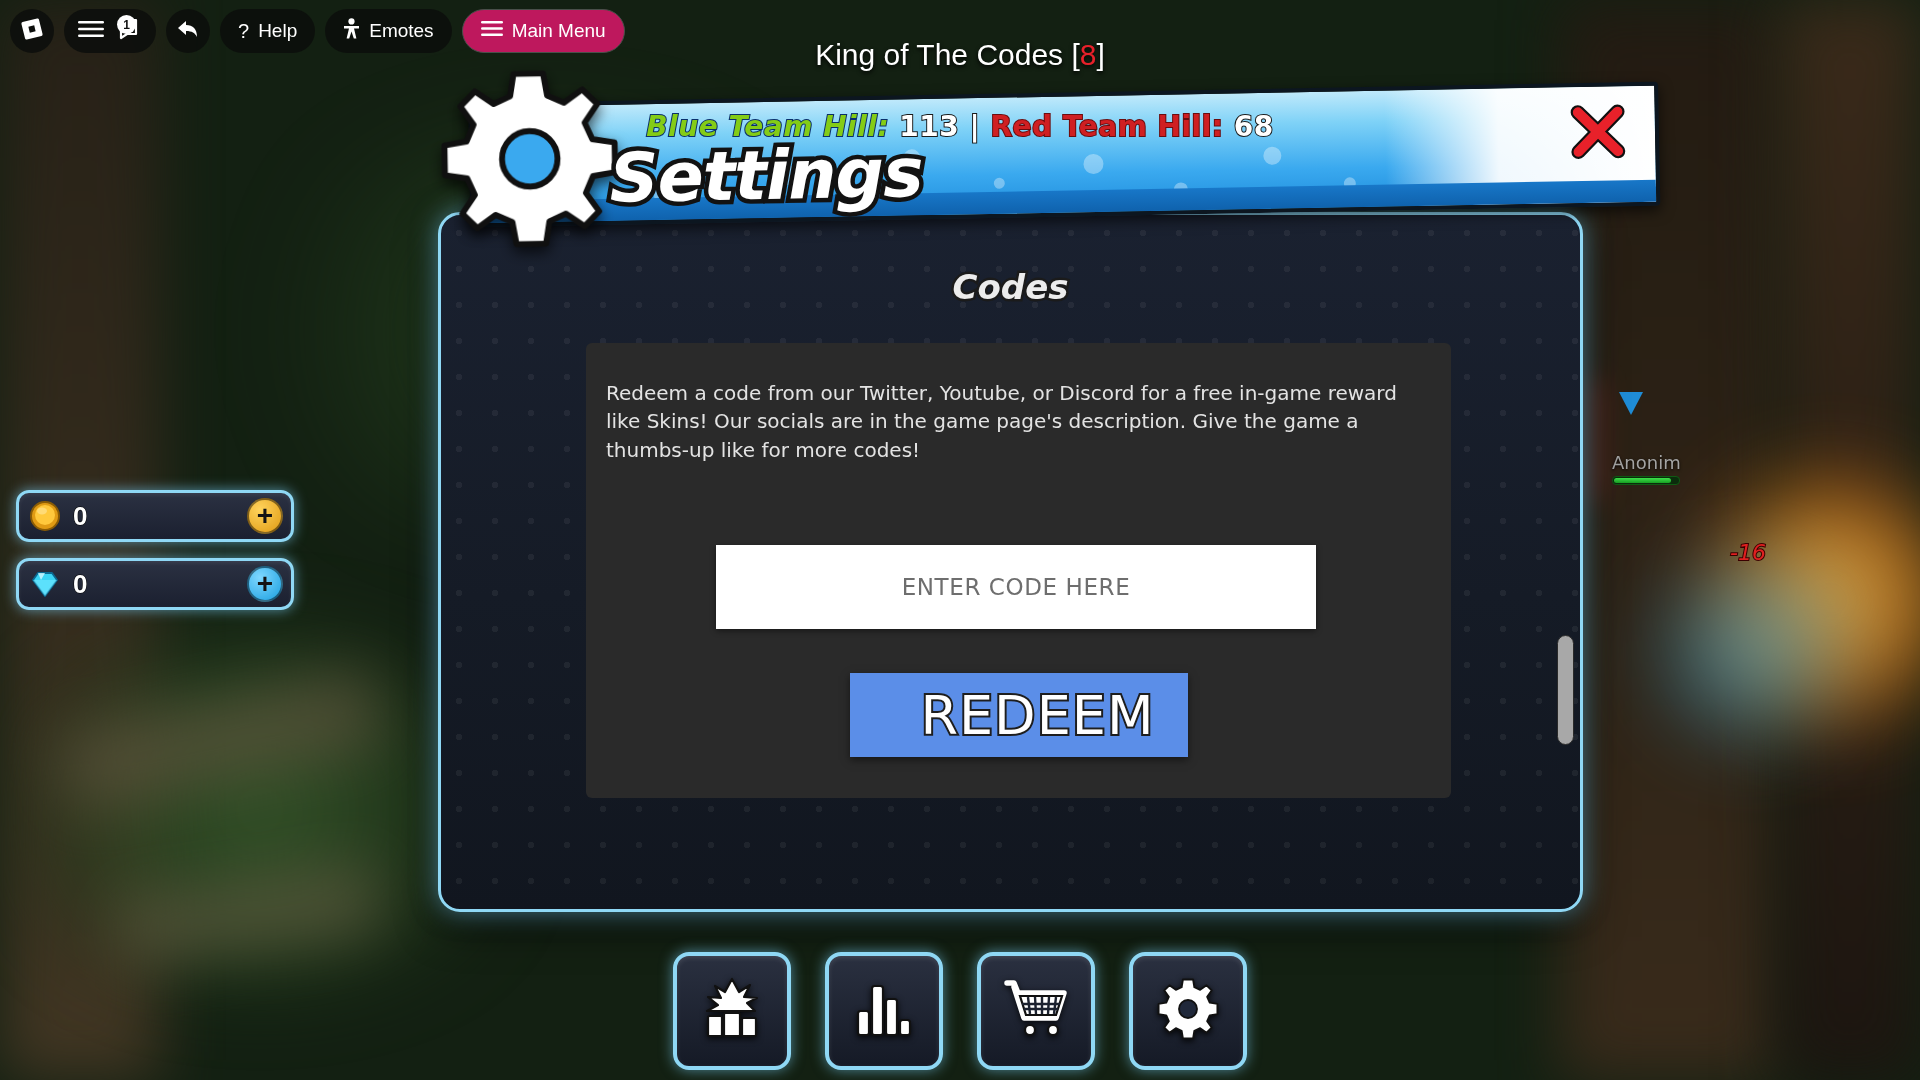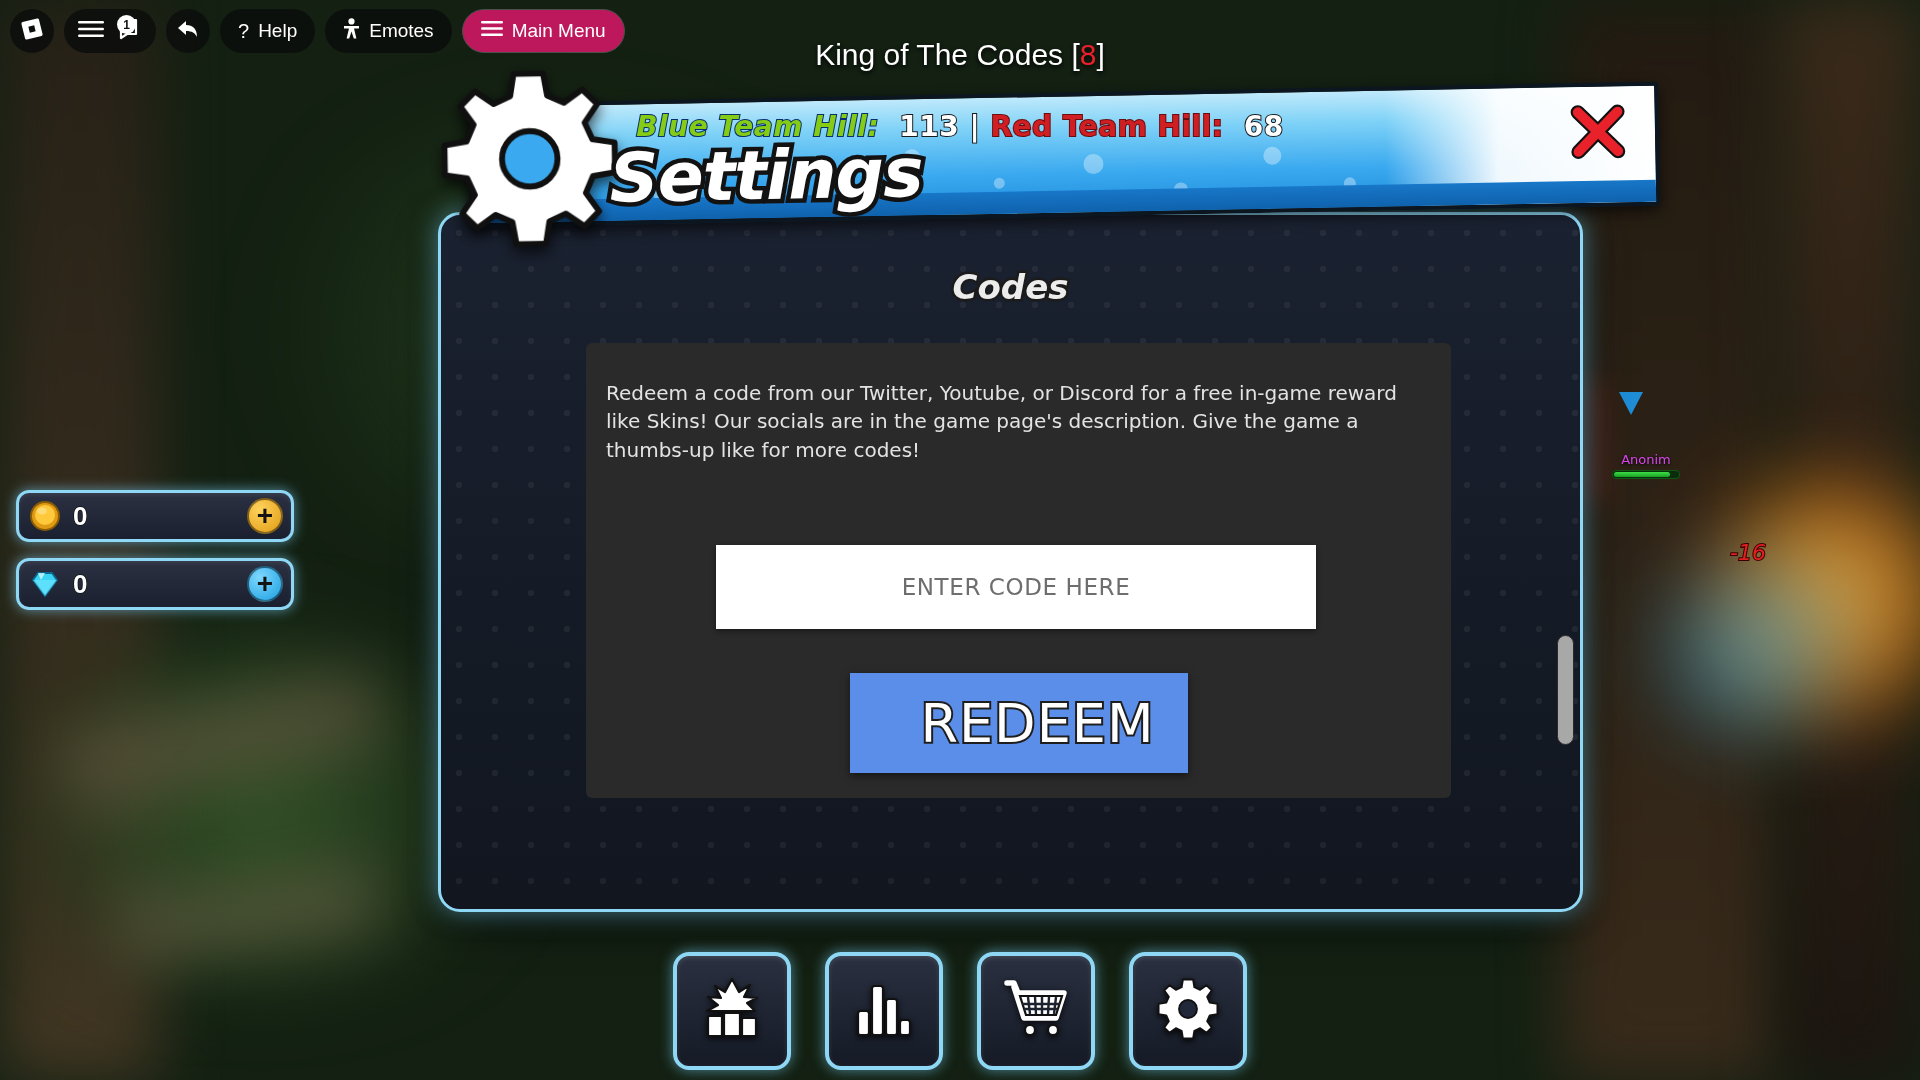--- a/index.html
+++ b/index.html
@@ -44,21 +44,21 @@
     color:#fff; font-size:30px; z-index:30; text-shadow:0 2px 4px #000;
   }
   #match-title .count { color:#e8212a; }
   #score-line {
     position:absolute; top:110px; left:0; width:1920px; text-align:center;
     font-size:28px; font-weight:bold; z-index:36;
     font-family:"DejaVu Sans", sans-serif; letter-spacing:.5px;
   }
   .sc-blue { color:#84cc16; -webkit-text-stroke:2px #0a2f6b; paint-order:stroke fill;font-style:italic; }
   .sc-red  { color:#cf1f22; -webkit-text-stroke:2px #6b0c0e; paint-order:stroke fill; }
-  .sc-num  { color:#fff; -webkit-text-stroke:2px #1a1a1a; paint-order:stroke fill;margin-left:10px; }
+  .sc-num  { color:#fff; -webkit-text-stroke:2px #1a1a1a; paint-order:stroke fill; }
   .sc-sep  { color:#fff; -webkit-text-stroke:2px #1a1a1a; paint-order:stroke fill; }
 
   
   #settings-window { position:absolute; left:438px; top:90px; width:1145px; height:830px; z-index:35; }
 
   #settings-banner {
     position:absolute; left:0; top:0; width:1230px; height:150px;
     transform:rotate(-1.05deg); transform-origin:left top;
   }
   .banner-skew {
@@ -123,21 +123,21 @@
   }
   #code-input {
     position:absolute; left:130px; top:202px; width:600px; height:84px;
     background:#fff; border:none; text-align:center;
     font-size:23px; color:#6e6e6e; letter-spacing:.6px;
     font-family:"DejaVu Sans", sans-serif;
     display:flex; align-items:center; justify-content:center; cursor:text;
     box-shadow:0 2px 6px rgba(0,0,0,.45);
   }
   #redeem-button {
-    position:absolute; left:264px; top:330px; width:338px; height:100px;
+    position:absolute; left:264px; top:330px; width:338px; height:84px;
     background:#5b8ee8; display:flex; align-items:center; justify-content:center;
     cursor:pointer; box-shadow:0 3px 8px rgba(0,0,0,.5);padding-left:37px;
   }
   #redeem-button span {
     font-family:"DejaVu Sans", sans-serif; font-size:54px; color:#fff;
     -webkit-text-stroke:4px #1e1e1e; paint-order:stroke fill; letter-spacing:1px;
   }
   #panel-scrollbar {
     position:absolute; right:6px; top:420px; width:17px; height:110px;
     background:#a8a8a8; border-radius:9px; cursor:pointer;
@@ -175,21 +175,21 @@
     background:linear-gradient(180deg,#2a3040,#151a26);
     border:4px solid #8fd8f5;
     box-shadow:0 0 14px rgba(120,205,245,.6), inset 0 2px 5px rgba(255,255,255,.12);
     display:flex; align-items:center; justify-content:center; cursor:pointer;
   }
   .nav-btn svg { filter:drop-shadow(0 2px 3px rgba(0,0,0,.8)); }
 
   
   #player-nameplate { position:absolute; left:1612px; top:452px; z-index:20; text-align:center; }
   #player-name {
-    color:#d946ef; font-size:13px; text-shadow:0 1px 3px #000;
+    color:#a3a3a3; font-size:18px; text-shadow:0 1px 3px #000;
     font-family:"DejaVu Sans", sans-serif;
   }
   #health-bar {
     width:68px; height:9px; margin:3px auto 0;
     border:1px solid #0f5a13; border-radius:4px; background:#0b2c0c; padding:1px;
   }
   #health-fill { height:100%; width:88%; background:linear-gradient(180deg,#3ee04a,#18a023); border-radius:3px; }
   #team-arrow { position:absolute; left:1616px; top:388px; z-index:20; }
   #damage-number {
     position:absolute; left:1730px; top:540px; z-index:20;

